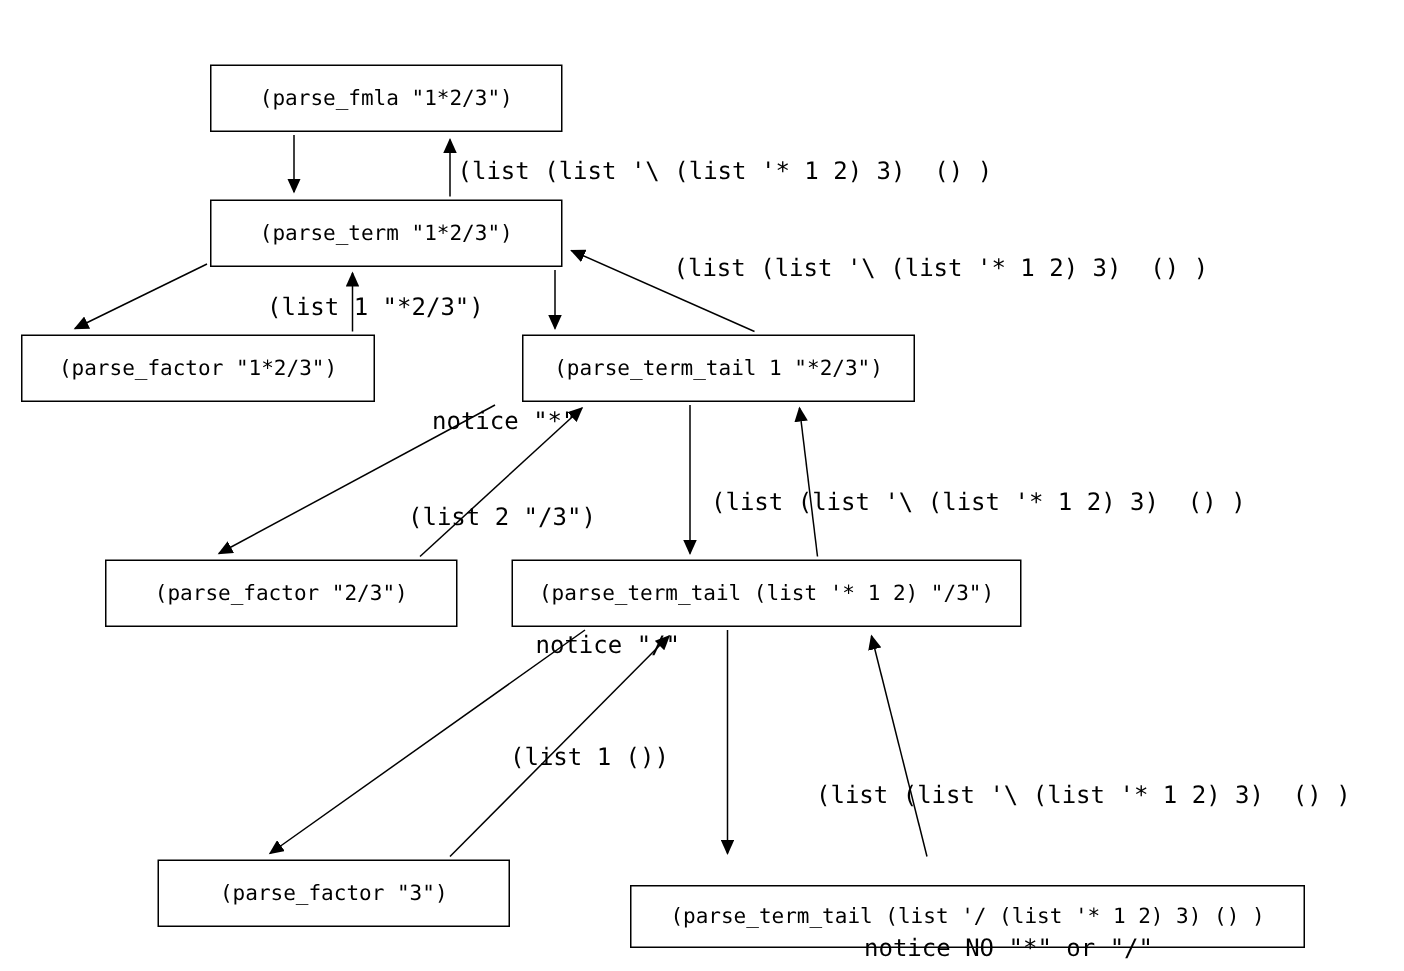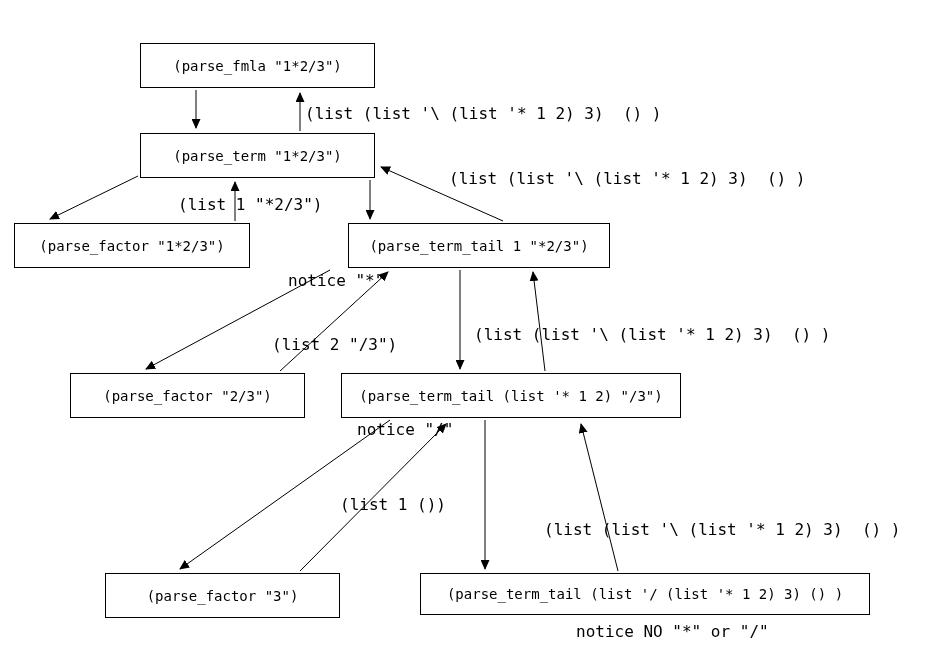--- a/index.html
+++ b/index.html
@@ -73,21 +73,21 @@
     <line x1="618" y1="571" x2="581" y2="424" marker-end="url(#ah)"></line>
   </svg>
 
   <div class="box" style="left:140px; top:43px;  width:235px; height:45px;">(parse_fmla "1*2/3")</div>
   <div class="box" style="left:140px; top:133px; width:235px; height:45px;">(parse_term "1*2/3")</div>
   <div class="box" style="left:14px;  top:223px; width:236px; height:45px;">(parse_factor "1*2/3")</div>
   <div class="box" style="left:348px; top:223px; width:262px; height:45px;">(parse_term_tail 1 "*2/3")</div>
   <div class="box" style="left:70px;  top:373px; width:235px; height:45px;">(parse_factor "2/3")</div>
   <div class="box" style="left:341px; top:373px; width:340px; height:45px;">(parse_term_tail (list '* 1 2) "/3")</div>
   <div class="box" style="left:105px; top:573px; width:235px; height:45px;">(parse_factor "3")</div>
-  <div class="box" style="left:420px; top:573px; width:450px; height:42px;">(parse_term_tail (list '/ (list '* 1 2) 3) () )</div>
+  <div class="box" style="left:420px; top:590px; width:450px; height:42px;">(parse_term_tail (list '/ (list '* 1 2) 3) () )</div>
 
   <div class="lbl" style="left:305px; top:107px;">(list (list '\ (list '* 1 2) 3)  () )</div>
   <div class="lbl" style="left:449px; top:172px;">(list (list '\ (list '* 1 2) 3)  () )</div>
   <div class="lbl" style="left:178px; top:198px;">(list 1 "*2/3")</div>
   <div class="lbl" style="left:288px; top:274px;">notice "*"</div>
   <div class="lbl" style="left:272px; top:338px;">(list 2 "/3")</div>
   <div class="lbl" style="left:474px; top:328px;">(list (list '\ (list '* 1 2) 3)  () )</div>
   <div class="lbl" style="left:357px; top:423px;">notice "/"</div>
   <div class="lbl" style="left:340px; top:498px;">(list 1 ())</div>
   <div class="lbl" style="left:544px; top:523px;">(list (list '\ (list '* 1 2) 3)  () )</div>

